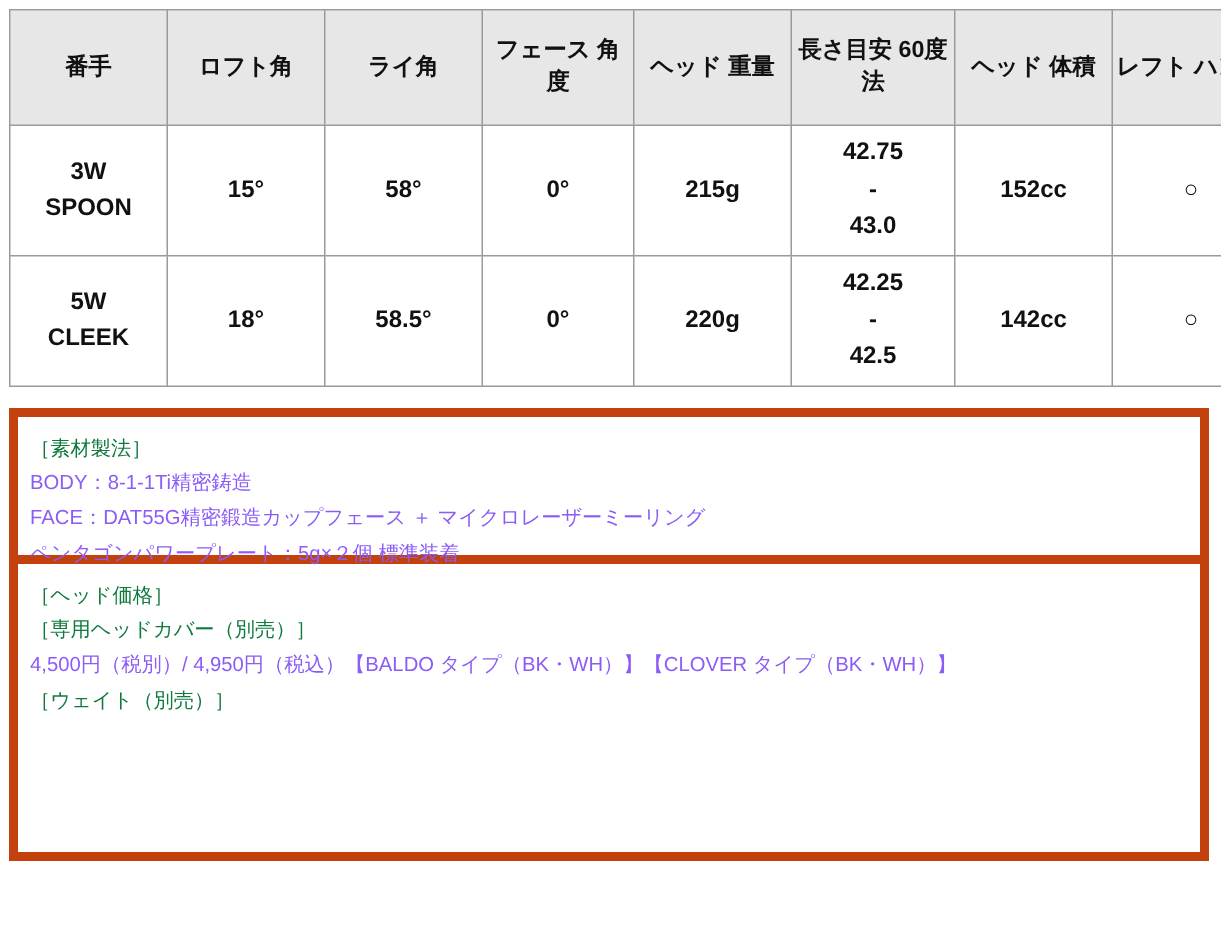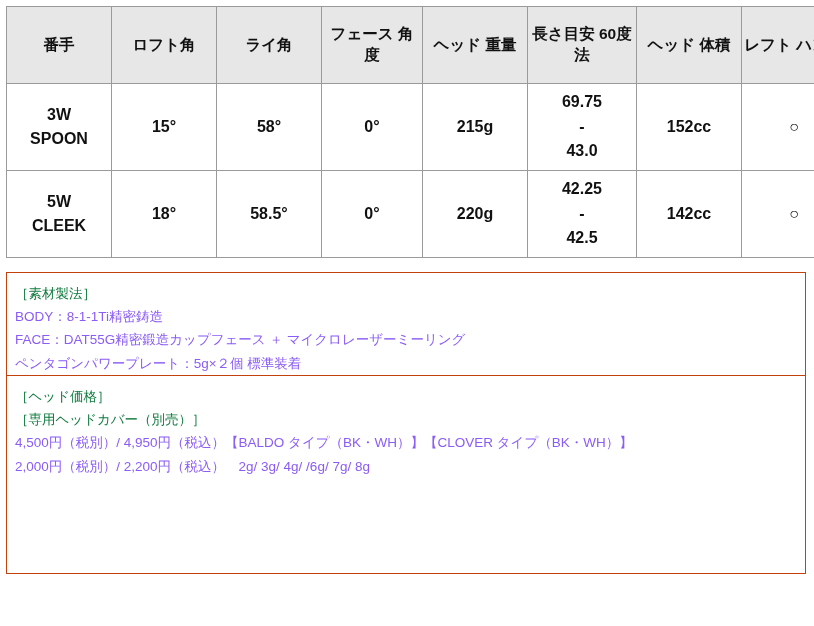--- a/index.html
+++ b/index.html
@@ -65,21 +65,21 @@
     font-weight: normal;
   }
 
   
   .notes {
     margin: 14px 6px 0 6px;
     width: 800px;
     box-sizing: border-box;
   }
   .note-box {
-    border: 1px solid #c2410c;
+    border: 6px solid #c2410c;
     box-sizing: border-box;
     padding: 9px 8px 10px 8px;
     background: #ffffff;
   }
   .note-box + .note-box {
     border-top: none;
   }
   .note-line {
     font-size: 13.5px;
     line-height: 1.72;
@@ -139,21 +139,21 @@
         <tr>
           <td class="club-name">
             <span>3W</span>
             <span>SPOON</span>
           </td>
           <td>15°</td>
           <td>58°</td>
           <td>0°</td>
           <td>215g</td>
           <td class="len-cell">
-            <span>69.75</span>
+            <span>42.75</span>
             <span>-</span>
             <span>43.0</span>
           </td>
           <td>152cc</td>
           <td class="circle-mark">○</td>
         </tr>
         <tr>
           <td class="club-name">
             <span>5W</span>
             <span>CLEEK</span>
@@ -183,18 +183,18 @@
       <div class="note-line">ペンタゴンパワープレート：5g×２個 標準装着</div>
     </div>
 
     <div class="note-box box2">
       <div class="note-head">［ヘッド価格］</div>
 
 
       <div class="note-head">［専用ヘッドカバー（別売）］</div>
       <div class="note-line">4,500円（税別）/  4,950円（税込）【BALDO タイプ（BK・WH）】【CLOVER タイプ（BK・WH）】</div>
 
-      <div class="note-line">2,000円（税別）/  2,200円（税込）　2g/ 3g/ 4g/ /6g/ 7g/ 8g</div>
+      <div class="note-head">［ウェイト（別売）］</div>
     </div>
 
   </div>
 
 </div>
 
 </body></html>

